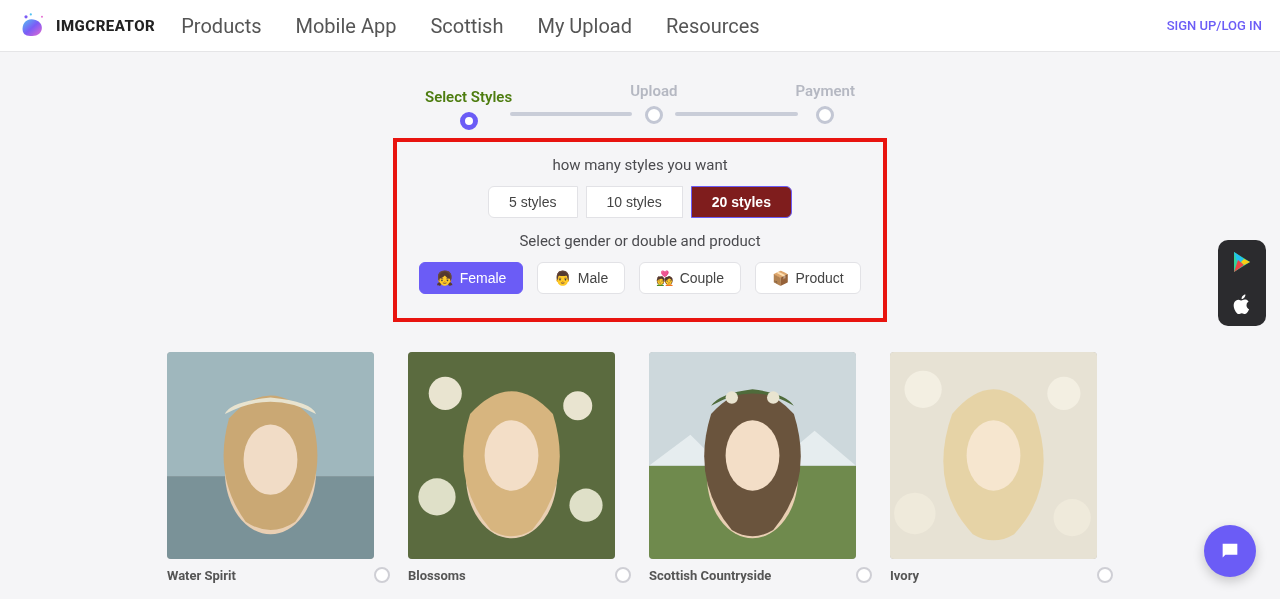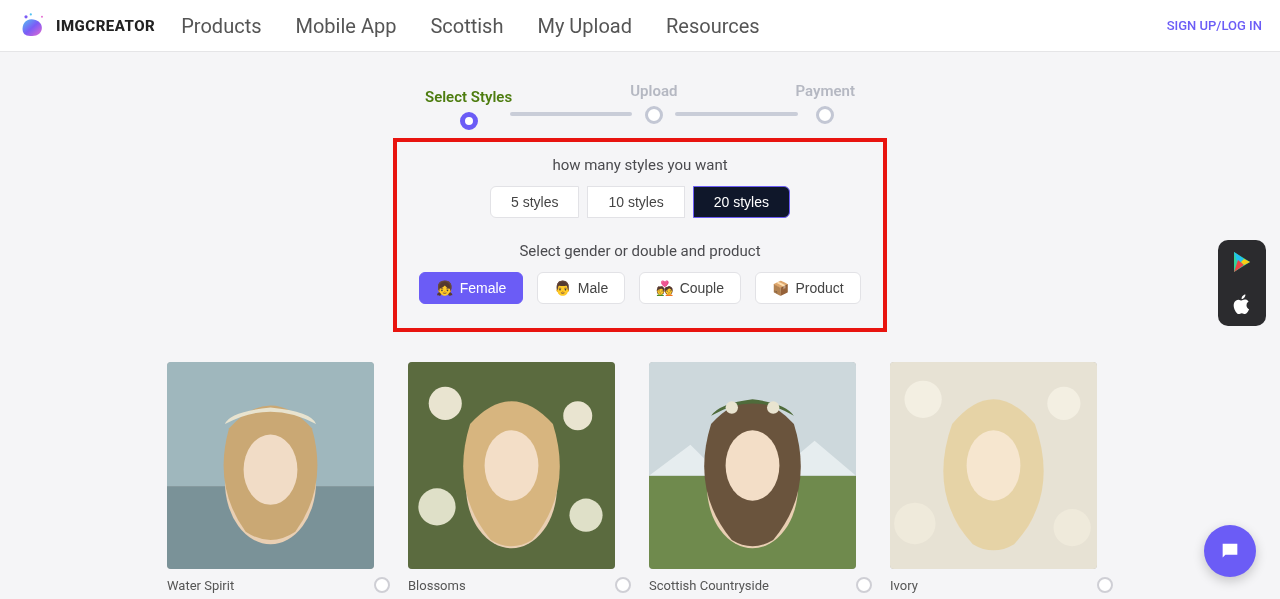--- a/index.html
+++ b/index.html
@@ -27,30 +27,30 @@
   .step-line { flex: 1; height: 4px; background: #c9cdd8; border-radius: 2px; margin: 0 -2px; position: relative; top: 11px; z-index: 1; }
 
   
   .config-box { width: 494px; margin: 4px auto 0; border: 4px solid #e8140f; padding: 10px 22px 24px; background: transparent; }
   .prompt-line { text-align: center; font-size: 15px; color: #4b4b4f; margin: 4px 0 12px; }
 
   .style-count { display: flex; justify-content: center; gap: 8px; }
   .style-count button { border: 1px solid #e2e2e6; background: #fff; color: #444; font-size: 14px; height: 32px; padding: 0 20px; cursor: pointer; }
   .style-count button:first-child { border-radius: 6px 0 0 6px; }
   .style-count button:last-child { border-radius: 0 6px 6px 0; }
-  .style-count button.active { background: #0f172a; color: #fff; border-color: #6b5cf6; }
+  .style-count button.active { background: #7f1d1d; color: #fff; border-color: #6b5cf6; font-weight: bold; }
 
   .gender-row { display: flex; justify-content: center; gap: 14px; margin-top: 12px; }
   .gender-row button { border: 1px solid #e2e2e6; background: #fff; color: #444; font-size: 14px; height: 32px; padding: 0 16px; border-radius: 6px; cursor: pointer; display: flex; align-items: center; gap: 6px; }
   .gender-row button.active { background: #6b5cf6; color: #fff; border-color: #6b5cf6; }
   .gender-row .emoji { font-size: 14px; }
 
   
   .cards { display: flex; gap: 18px; justify-content: center; margin: 30px auto 0; }
-  .card { width: 223px; }
+  .card { width: 223px; font-weight: bold; }
   .thumb { width: 207px; height: 207px; border-radius: 4px; background: #bbb; position: relative; overflow: hidden; }
   .thumb svg { width: 100%; height: 100%; display: block; }
   .card-footer { display: flex; align-items: center; justify-content: space-between; margin-top: 8px; }
   .card-title { font-size: 13px; color: #555; }
   .radio { width: 16px; height: 16px; border-radius: 50%; border: 2px solid #cfcfd5; background: #fff; cursor: pointer; }
 
   
   .sel-pill { width: 198px; height: 34px; background: #e4e4e9; color: #8a8a92; font-size: 14px; border-radius: 6px; display: flex; align-items: center; justify-content: center; margin: 20px auto 0; }
 
   
@@ -113,21 +113,21 @@
 </div>
 
 <div class="config-box">
   <div class="prompt-line">how many styles you want</div>
   <div class="style-count">
     <button>5 styles</button>
     <button>10 styles</button>
     <button class="active">20 styles</button>
   </div>
 
-  <div class="prompt-line" style="margin-top:24px;">Select gender or double and product</div>
+  <div class="prompt-line" style="margin-top:14px;">Select gender or double and product</div>
   <div class="gender-row">
     <button class="active">
       <span class="emoji">👧</span>
       <span>Female</span>
     </button>
     <button>
       <span class="emoji">👨</span>
       <span>Male</span>
     </button>
     <button>

